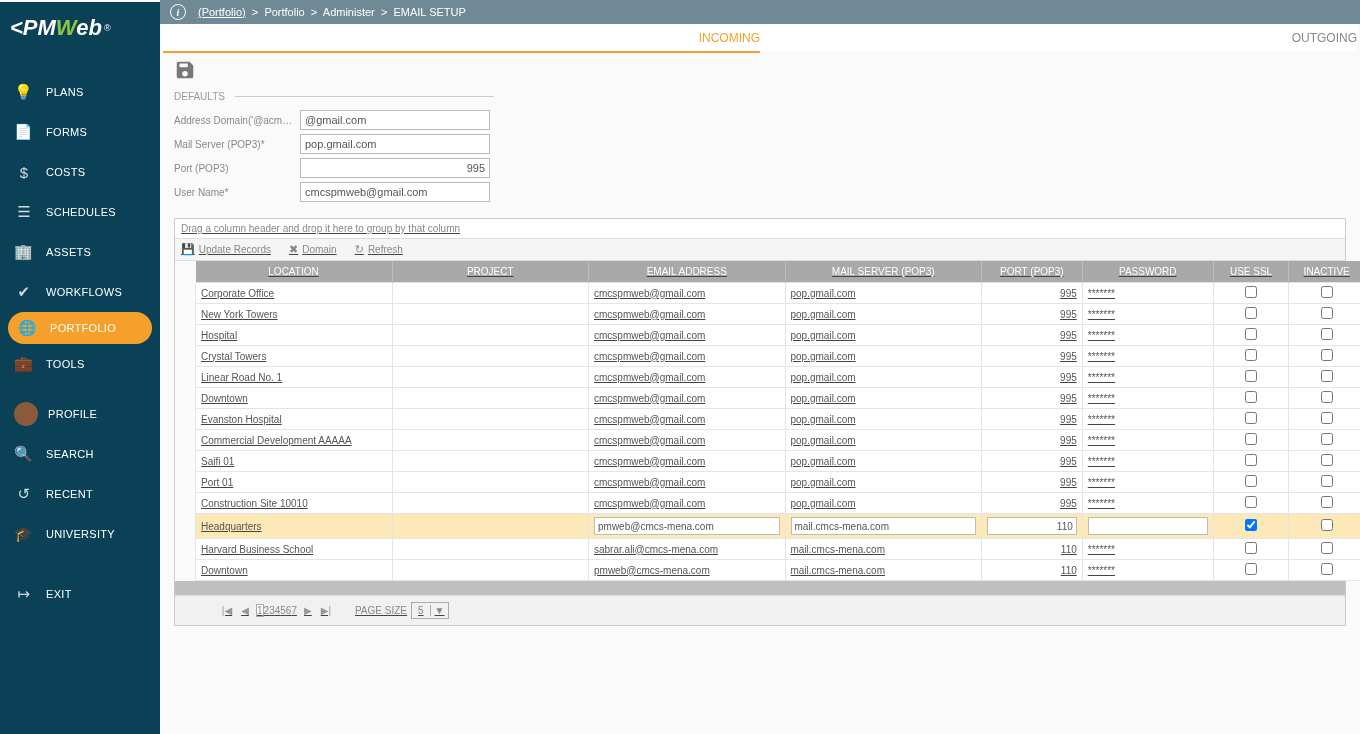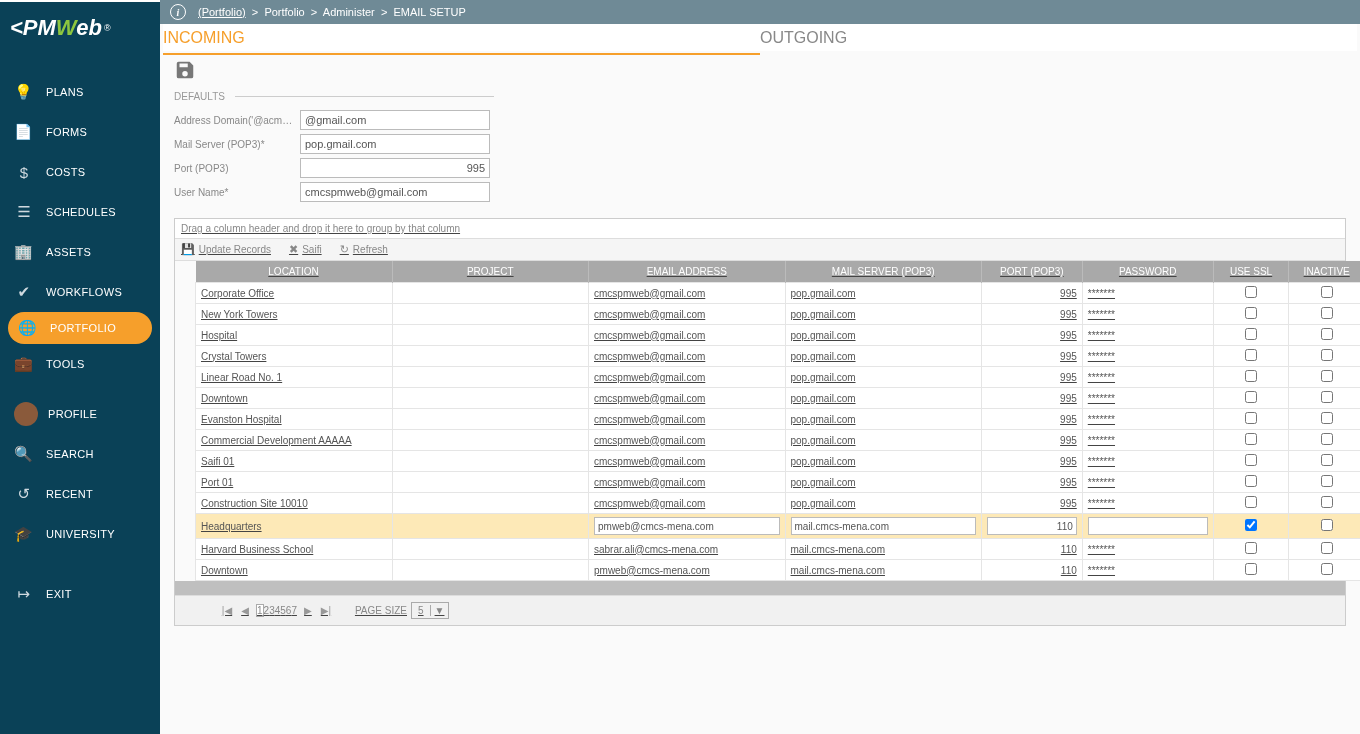--- a/index.html
+++ b/index.html
@@ -18,21 +18,21 @@
   .gap{height:10px;}
   .avatar{width:24px;height:24px;border-radius:12px;background:#8a5a3b;display:inline-block;margin-right:10px;}
   
   .topbar{position:absolute;left:160px;top:0;right:0;height:24px;background:#6f8a96;color:#fff;display:flex;align-items:center;padding-left:10px;font-size:11px;}
   .info-icon{width:16px;height:16px;border:1.5px solid #fff;border-radius:9px;display:inline-flex;align-items:center;justify-content:center;font-family:serif;font-style:italic;font-weight:bold;font-size:10px;margin-right:12px;}
   .crumb{color:#fff;}
   .crumb u{text-decoration:underline;}
   
   .content{position:absolute;left:160px;top:24px;right:0;bottom:0;background:#fafafa;padding:0;}
   .tabbar{display:flex;align-items:center;height:27px;background:#fff;margin:0 3px;}
-  .tab{flex:1;text-align:left;font-size:16px;color:#888;padding:7px 0;cursor:pointer;position:relative;}
+  .tab{flex:1;text-align:right;font-size:12px;color:#888;padding:7px 0;cursor:pointer;position:relative;}
   .tab.active{color:#f69f2b;}
   .tab.active::after{content:"";position:absolute;left:0;right:0;bottom:-1px;height:2px;background:#f69f2b;}
   .tool-row{height:40px;padding:8px 14px;}
   .save-ico{display:inline-block;width:22px;height:22px;color:#888;}
   .save-ico svg{width:22px;height:22px;}
   
   .defaults{margin:0 14px;}
   .defaults-hdr{display:flex;align-items:center;color:#999;font-size:10px;margin-bottom:6px;}
   .defaults-hdr .line{flex:1;height:1px;background:#ccc;margin-left:10px;}
   .field-row{display:flex;align-items:center;height:24px;margin-bottom:0;}
@@ -186,21 +186,21 @@
 
   <div class="grid">
     <div class="group-bar">Drag a column header and drop it here to group by that column</div>
     <div class="cmd-bar">
       <div class="cmd">
           <span class="ci">💾</span>
           <span>Update Records</span>
         </div>
       <div class="cmd">
           <span class="ci">✖</span>
-          <span>Saifi</span>
+          <span>Domain</span>
         </div>
       <div class="cmd">
           <span class="ci">↻</span>
           <span>Refresh</span>
         </div>
     </div>
     <table class="tbl">
       <colgroup>
           <col style="width:195px">
           <col style="width:195px">

